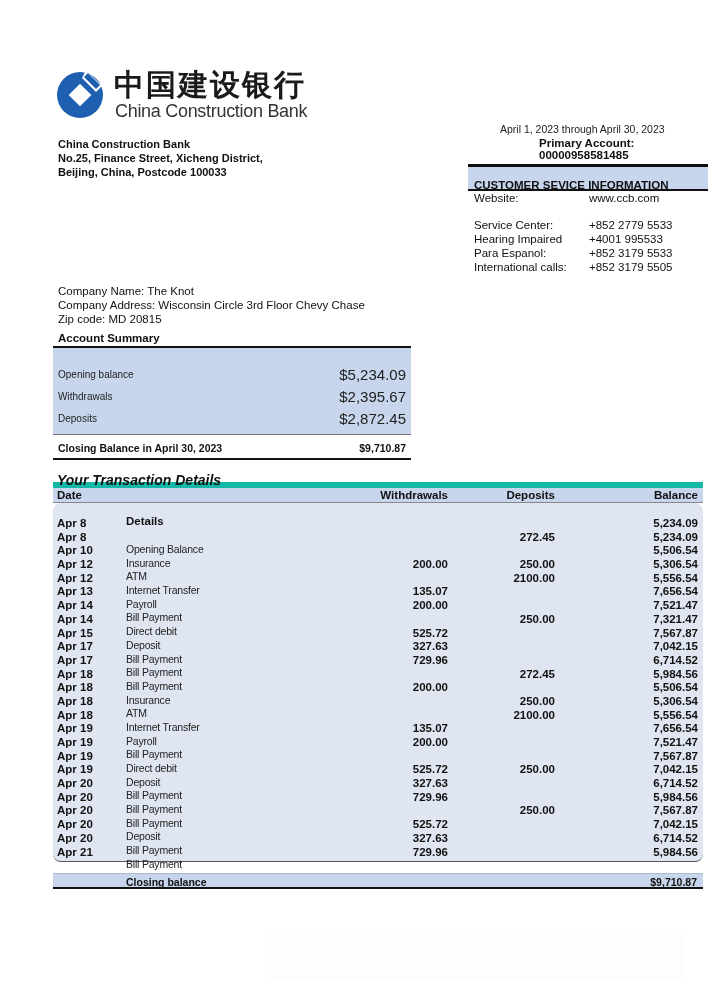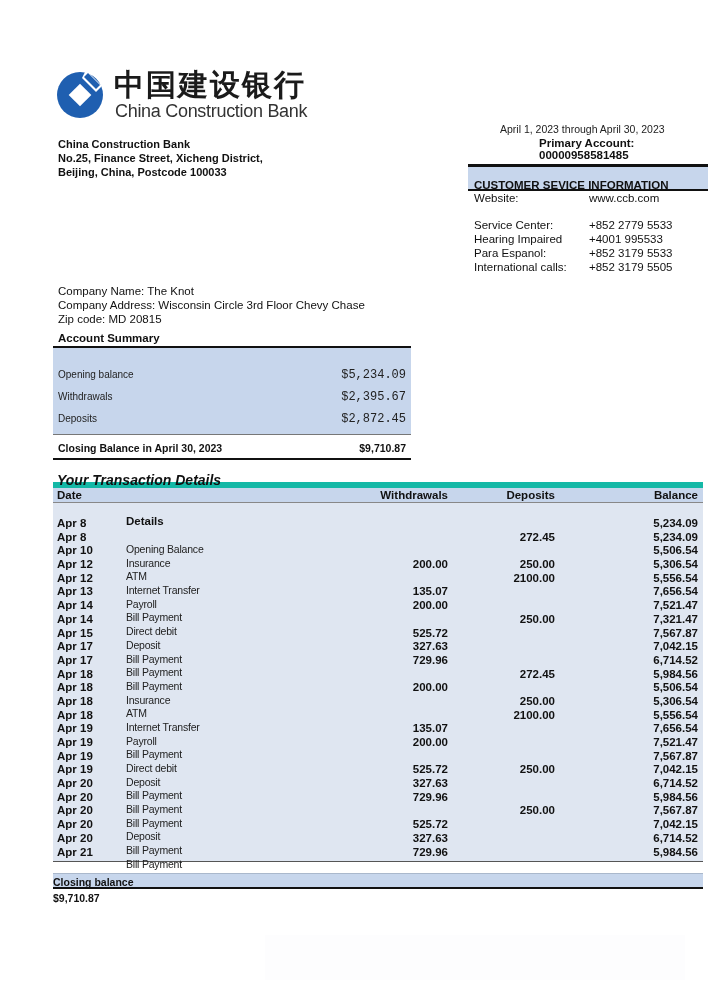--- a/index.html
+++ b/index.html
@@ -22,37 +22,37 @@
     .cs-row .lbl { width: 115px; }
     .cs-gap { height: 13px; }
     .cs-note { font-size: 9px; line-height: 13.5px; padding-left: 6px; margin-top: 10px; width: 220px; }
 
     .company { position: absolute; left: 58px; top: 252px; font-size: 11.5px; line-height: 14px; margin-top: 32px; }
 
     .summary { position: absolute; left: 53px; top: 332px; width: 358px; }
     .summary-title { font-size: 11.5px; font-weight: bold; padding-left: 5px; height: 16px; border-bottom: 2px solid #111; }
     .summary-body { background: #c7d6ec; padding-top: 18px; padding-bottom: 2px; }
     .summary-row { display: flex; justify-content: space-between; font-size: 10px; height: 22px; line-height: 18px; padding: 0 5px; color: #222; }
-    .summary-row .val { font-size: 12px; font-family: Liberation Mono, monospace; }
+    .summary-row .val { font-size: 15px; }
     .summary-closing { display: flex; justify-content: space-between; font-size: 10.5px; font-weight: bold; padding: 0 5px; height: 26px; line-height: 26px; border-top: 1px solid #777; border-bottom: 2px solid #111; }
 
     .tx { position: absolute; left: 53px; top: 472px; width: 650px; }
     .tx-title { font-size: 14px; font-weight: bold; padding-left: 4px; height: 16px; line-height: 16px; border-bottom: 6px solid #14b8a6; font-style: italic; }
     .tx-head { display: flex; background: #c7d6ec; font-size: 11.5px; font-weight: bold; height: 15px; line-height: 15px; border-bottom: 1px solid #888; }
-    .tx-body { background: #dfe6f1; padding-top: 14px; padding-bottom: 2px; border-bottom: 1px solid #555; }
+    .tx-body { background: #dfe6f1; padding-top: 14px; padding-bottom: 2px; border-bottom: 1px solid #555; border-radius: 8px; }
     .tx-row { display: flex; height: 13.7px; line-height: 13.7px; font-size: 11.5px; }
     .c-date { width: 73px; padding-left: 4px; font-weight: bold; }
     .c-det { width: 240px; font-size: 10.5px; letter-spacing: -0.2px; color: #222; margin-top: 26px; }
     .c-wd { width: 82px; text-align: right; font-weight: bold; }
     .c-dep { width: 107px; text-align: right; font-weight: bold; }
     .c-bal { width: 145px; text-align: right; font-weight: bold; padding-right: 2px; }
     .tx-head .c-det { font-size: 11.5px; color: #111; letter-spacing: 0; }
     .tx-head .c-wd { width: 82px; }
 
-    .closing { position: absolute; left: 53px; top: 873px; width: 650px; display: flex; background: #c7d6ec; height: 16px; line-height: 16px; font-size: 10.5px; font-weight: bold; border-bottom: 2px solid #111; border-top: 1px solid #aab8cc; flex-direction: column; }
+    .closing { position: absolute; left: 53px; top: 873px; width: 650px; display: flex; background: #c7d6ec; height: 16px; line-height: 16px; font-size: 10.5px; font-weight: bold; border-bottom: 2px solid #111; border-top: 1px solid #aab8cc; }
     .closing .c-date { padding-left: 4px; }
     .closing .lbl { flex: 1; }
     .closing .val { padding-right: 6px; }
 
     .watermark { position: absolute; left: 265px; top: 935px; width: 420px; height: 45px; background: #fcfcfd; opacity: 0.6; }
   </style>
 </head>
 <body>
 
 <div class="logo">

